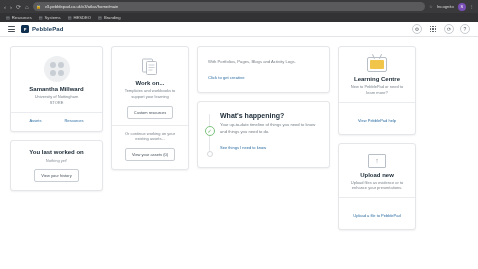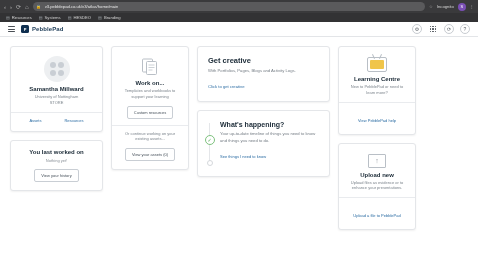--- a/index.html
+++ b/index.html
@@ -252,21 +252,20 @@
         <div class="card-sub">Templates and workbooks to support your learning</div>
         <div class="btn-outline">Custom resources</div>
         <div class="divider"></div>
         <div class="card-sub">Or continue working on your existing assets...</div>
         <div class="btn-outline">View your assets (0)</div>
       </div>
     </div>
 
     <div class="col" style="width:133px;">
       <div class="card card-wide">
-        <div class="wide-title">Get creative</div>
         <div class="wide-sub">With Portfolios, Pages, Blogs and Activity Logs.</div>
         <span class="wide-link">Click to get creative</span>
       </div>
 
       <div class="card card-wide happening">
         <div class="timeline"></div>
         <div class="tl-dot top">✓</div>
         <div class="tl-dot small"></div>
         <div class="wide-title" style="font-size:7px;">What's happening?</div>
         <div class="wide-sub">Your up-to-date timeline of things you need to know and things you need to do.</div>

